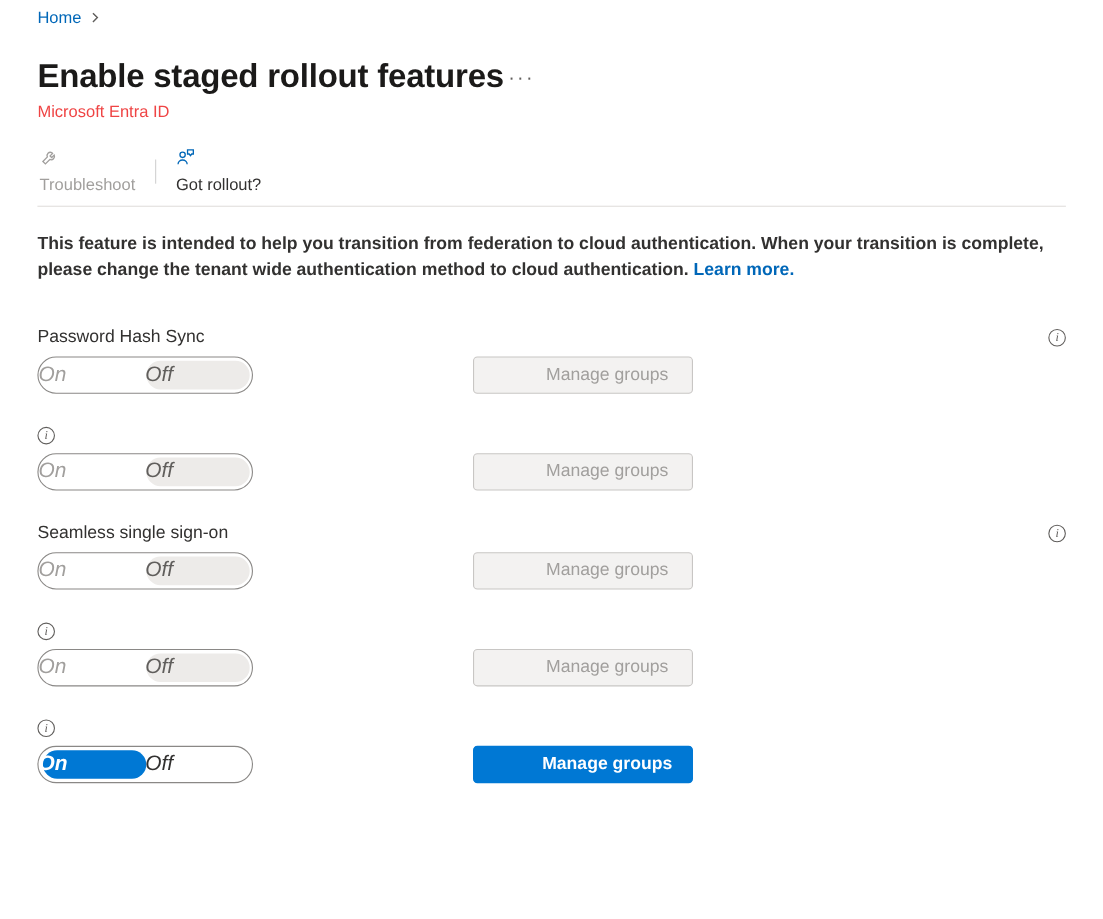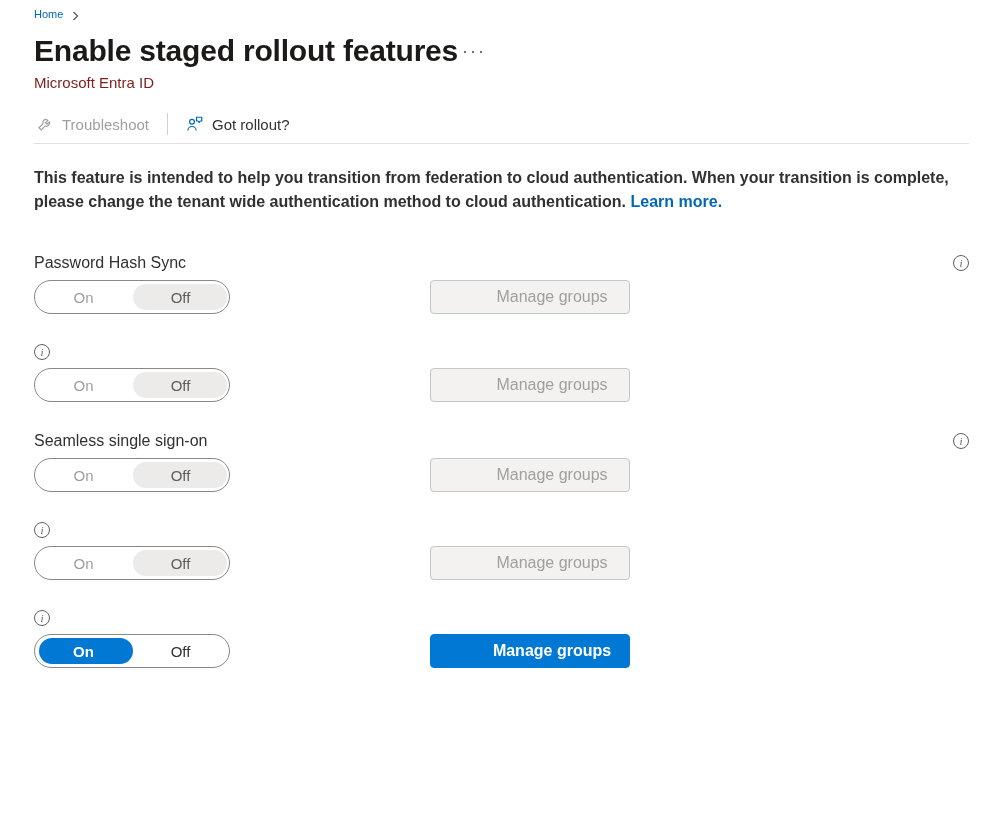--- a/index.html
+++ b/index.html
@@ -12,22 +12,22 @@
     background: #ffffff;
   }
   .page { padding: 8px 34px 30px 34px; }
 
   
   .breadcrumb {
     display: flex;
     align-items: flex-start;
     gap: 8px;
     color: #0078d4;
-    font-size: 11px;
-    margin-bottom: 10px;
+    font-size: 15px;
+    margin-bottom: 28px;
   }
   .breadcrumb .crumb { cursor: pointer; color: #0067b8; }
   .breadcrumb .sep { color: #605e5c; font-size: 14px; }
 
   
   .title-row { display:flex; align-items:center; }
   h1.page-title {
     font-size: 30px;
     font-weight: 600;
     margin: 0;
@@ -36,39 +36,40 @@
   }
   .more-dots {
     color:#605e5c;
     font-size:18px;
     letter-spacing:2px;
     cursor:pointer;
     padding:4px;
   }
   .subtitle {
     font-size: 15px;
-    color: #7f1d1d;
+    color: #ef4444;
     margin-top: 6px;
     margin-bottom: 20px;
   }
 
   
   .cmdbar {
     display:flex;
     align-items:center;
     gap: 16px;
     margin-bottom:4px;
   }
   .cmdbar .cmd {
     display:flex;
-    align-items:flex-end;
+    align-items:flex-start;
     gap:8px;
     cursor:pointer;
     font-size:15px;
     padding:4px 2px;
+    flex-direction:column;
   }
   .cmdbar .cmd.disabled { color:#a19f9d; cursor:default; }
   .cmdbar .cmd .icon { width:18px; height:18px; display:flex; align-items:center; justify-content:center; }
   .cmdbar .cmd .icon svg { width:18px; height:18px; }
   .cmdbar .divider {
     width:1px; height:22px; background:#d1d1d1;
   }
   hr.cmdrule {
     border:none;
     border-top:1px solid #e1dfdd;
@@ -124,23 +125,23 @@
     border:1px solid #8a8886;
     border-radius: 30px;
     display:flex;
     align-items:center;
     overflow:hidden;
     cursor:pointer;
     background:#ffffff;
   }
   .toggle .half {
     flex:1;
-    text-align:center;
-    font-size:15px;
+    font-size:19px;
     z-index:2;
+    font-style:italic;
   }
   .toggle .slider {
     position:absolute;
     top:3px; bottom:3px;
     width: 94px;
     border-radius:30px;
     z-index:1;
     transition: left .1s;
   }
   

